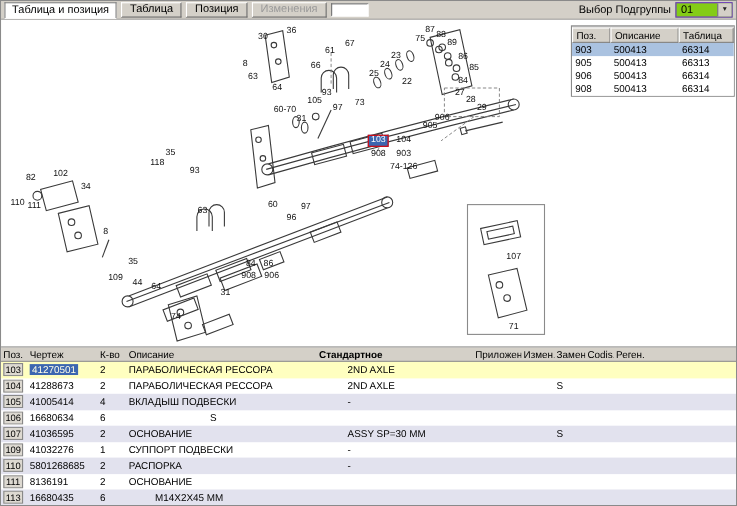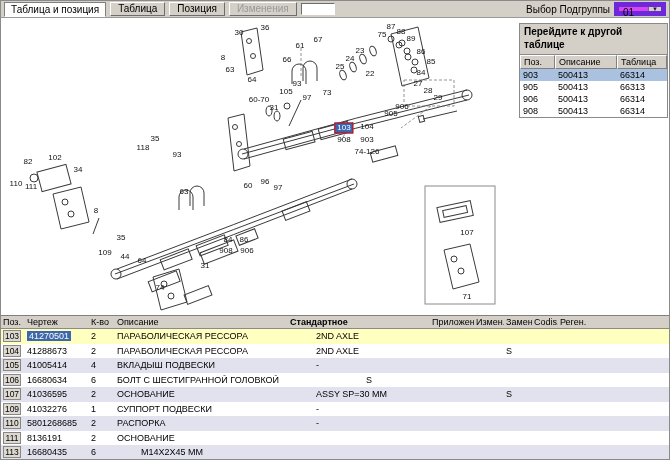--- a/index.html
+++ b/index.html
@@ -13,21 +13,21 @@
             display:flex; align-items:center; gap:4px; padding:1px 3px;
             background:#d4d0c8; border-bottom:1px solid #9a9a9a; font-size:10px; }
   .tab { background:#fff; border:1px solid #808080; border-bottom-color:#fff;
          padding:1px 6px; height:15px; line-height:12px; }
   .tbtn { background:#d4d0c8; border:1px solid; border-color:#ffffff #6d6d6d #6d6d6d #ffffff;
           padding:0 7px; height:14px; font-size:10px; font-family:inherit; line-height:12px; cursor:default; }
   .tbtn.disabled { color:#999; }
   .tinput { width:34px; height:12px; border:1px solid; border-color:#6d6d6d #fff #fff #6d6d6d;
             background:#fff; font-size:9px; font-family:inherit; }
   .spacer { flex:1; }
-  .combo { display:flex; align-items:flex-start; background:#d946ef; border:5px solid #6d28d9;
+  .combo { display:flex; align-items:flex-end; background:#84cc16; border:1px solid #6d28d9;
            height:14px; width:52px; padding-left:4px; position:relative; font-size:10px; }
   .combo .arrowbox { position:absolute; right:0; top:0; bottom:0; width:13px; background:#d4d0c8;
                      border-left:1px solid #6d6d6d; font-size:6px; display:flex;
                      align-items:center; justify-content:center; color:#222; }
 
   
   .main { position:absolute; top:17px; left:0; width:670px; height:297px; background:#fff; }
   .diagram { position:absolute; left:0; top:0; width:515px; height:297px; }
   .callout { position:absolute; transform:translate(-50%,-50%); font-size:8px; line-height:1;
              color:#111; white-space:nowrap; cursor:default; }
@@ -221,28 +221,27 @@
           <span class="callout" style="left: 141px; top: 243px;">64</span>
           <span class="callout" style="left: 120px; top: 220px;">35</span>
           <span class="callout" style="left: 227px; top: 222px;">84</span>
           <span class="callout" style="left: 243px; top: 222px;">86</span>
           <span class="callout" style="left: 225px; top: 233px;">908</span>
           <span class="callout" style="left: 246px; top: 233px;">906</span>
           <span class="callout" style="left: 204px; top: 248px;">31</span>
           <span class="callout" style="left: 159px; top: 270px;">74</span>
           <span class="callout" style="left: 247px; top: 168px;">60</span>
           <span class="callout" style="left: 277px; top: 170px;">97</span>
-          <span class="callout" style="left: 264px; top: 164px;">96</span>
+          <span class="callout" style="left: 264px; top: 180px;">96</span>
           <span class="callout" style="left: 466px; top: 215px;">107</span>
           <span class="callout" style="left: 466px; top: 279px;">71</span>
         </div>
     </div>
 
     <div class="goto">
-      <div class="goto-title">Перейдите к другой таблице</div>
       <div class="g-table">
         <div class="g-head">
           <span class="gc1">Поз.</span>
           <span class="gc2">Описание</span>
           <span class="gc3">Таблица</span>
         </div>
         <div id="goto-body">
             <div class="g-row sel">
               <span class="gc1">903</span>
               <span class="gc2">500413</span>
@@ -315,21 +314,20 @@
           <div class="c6"></div>
           <div class="c7"></div>
           <div class="c8"></div>
           <div class="c9"></div>
           <div class="c10"></div>
         </div>
         <div class="pt-row">
           <div class="c1"><span class="posbox">106</span></div>
           <div class="c2"><span class="">16680634</span></div>
           <div class="c3">6</div>
-          <div class="c4">БОЛТ С ШЕСТИГРАННОЙ ГОЛОВКОЙ</div>
           <div class="c6"></div>
           <div class="c7"></div>
           <div class="c8">S</div>
           <div class="c9"></div>
           <div class="c10"></div>
         </div>
         <div class="pt-row alt">
           <div class="c1"><span class="posbox">107</span></div>
           <div class="c2"><span class="">41036595</span></div>
           <div class="c3">2</div>

